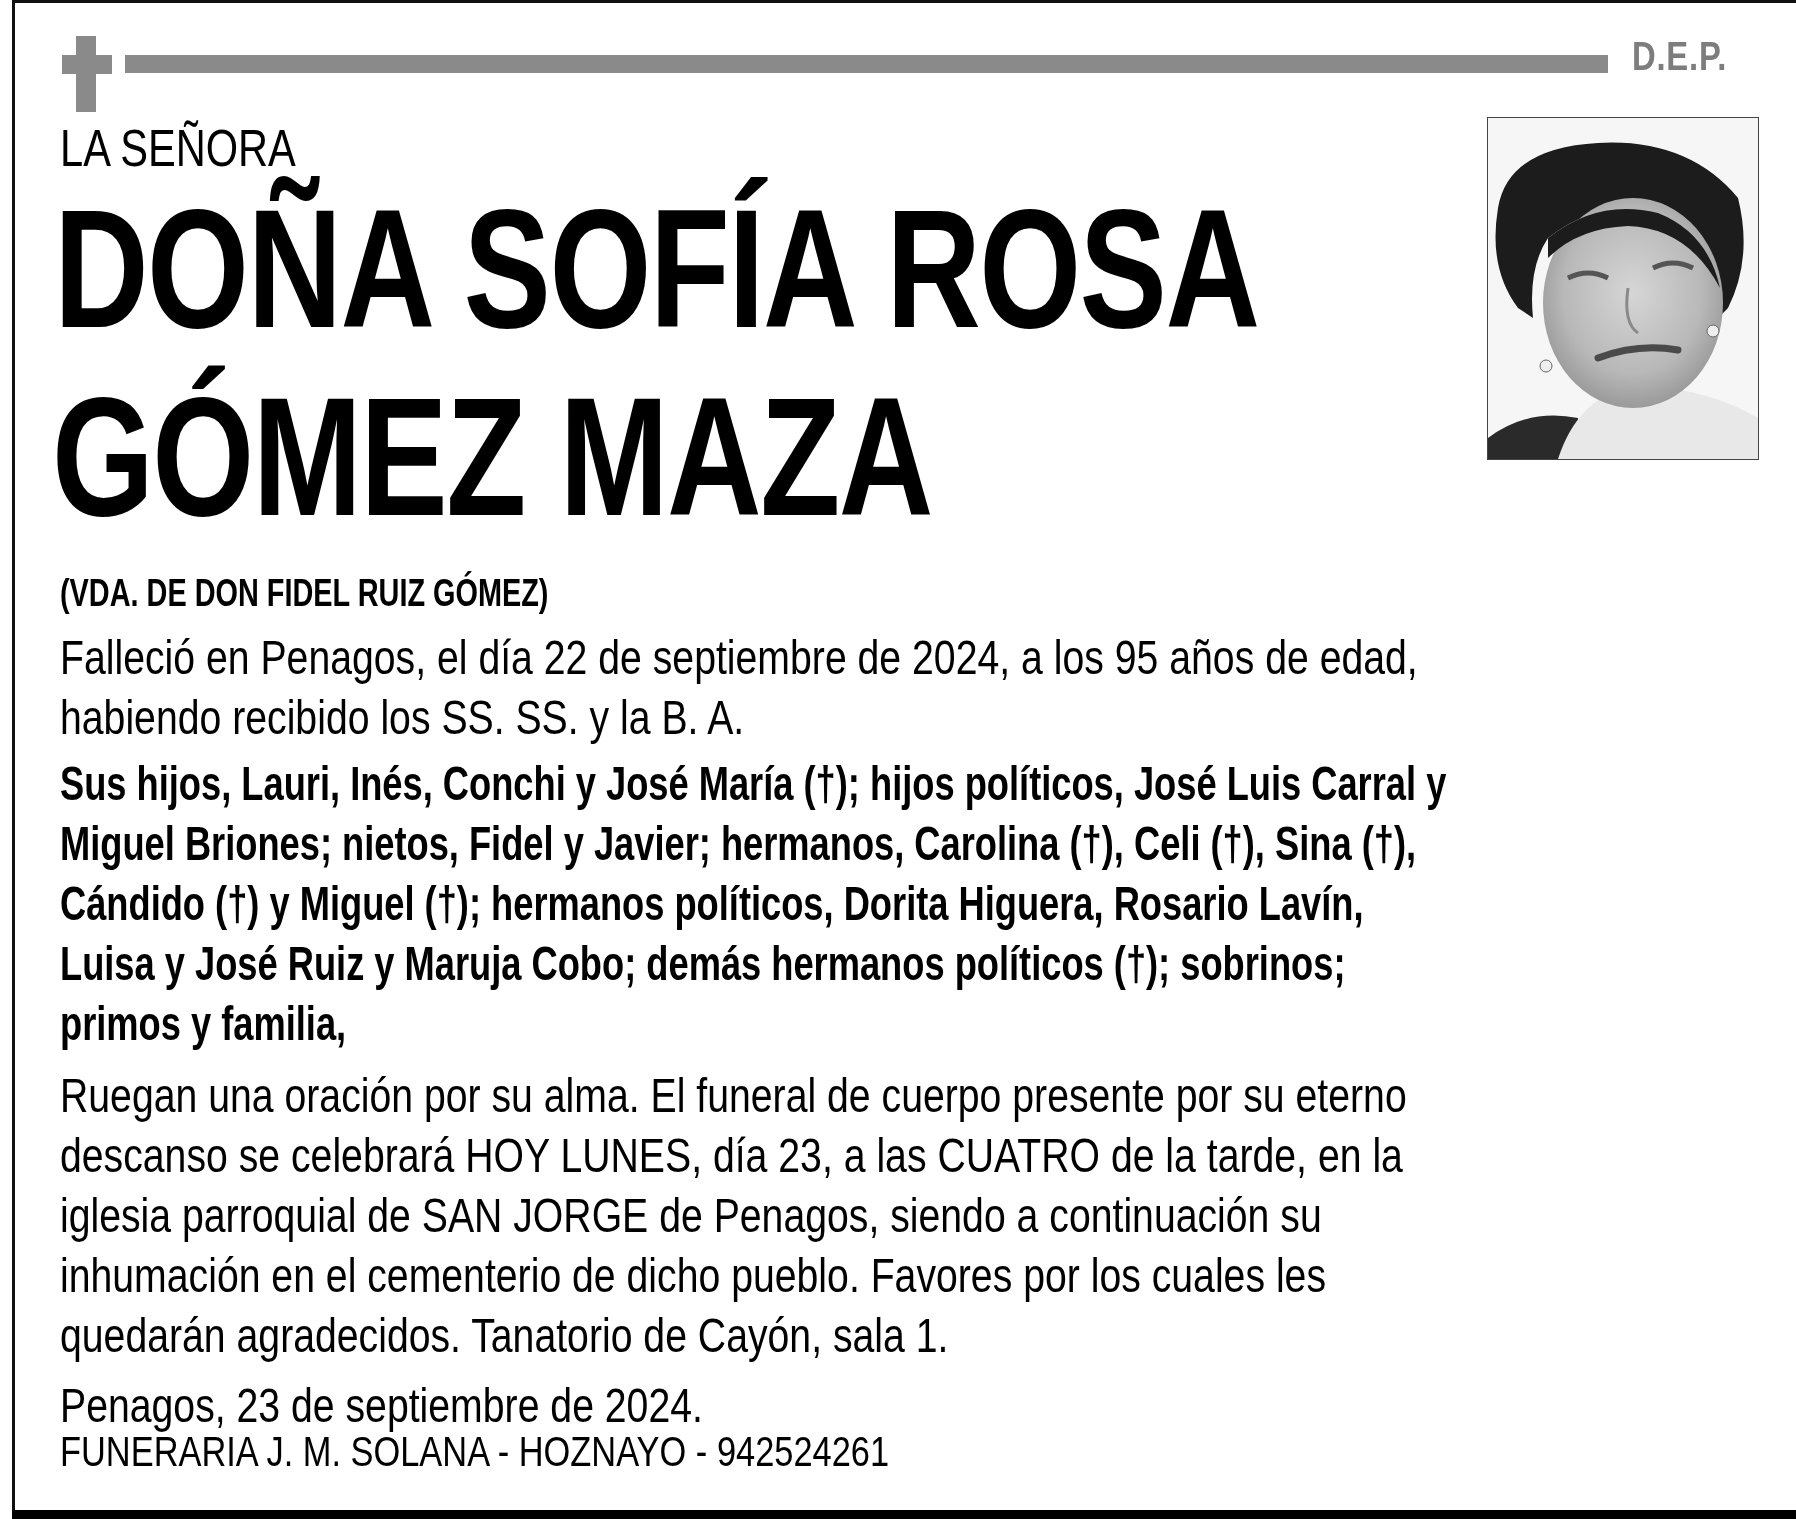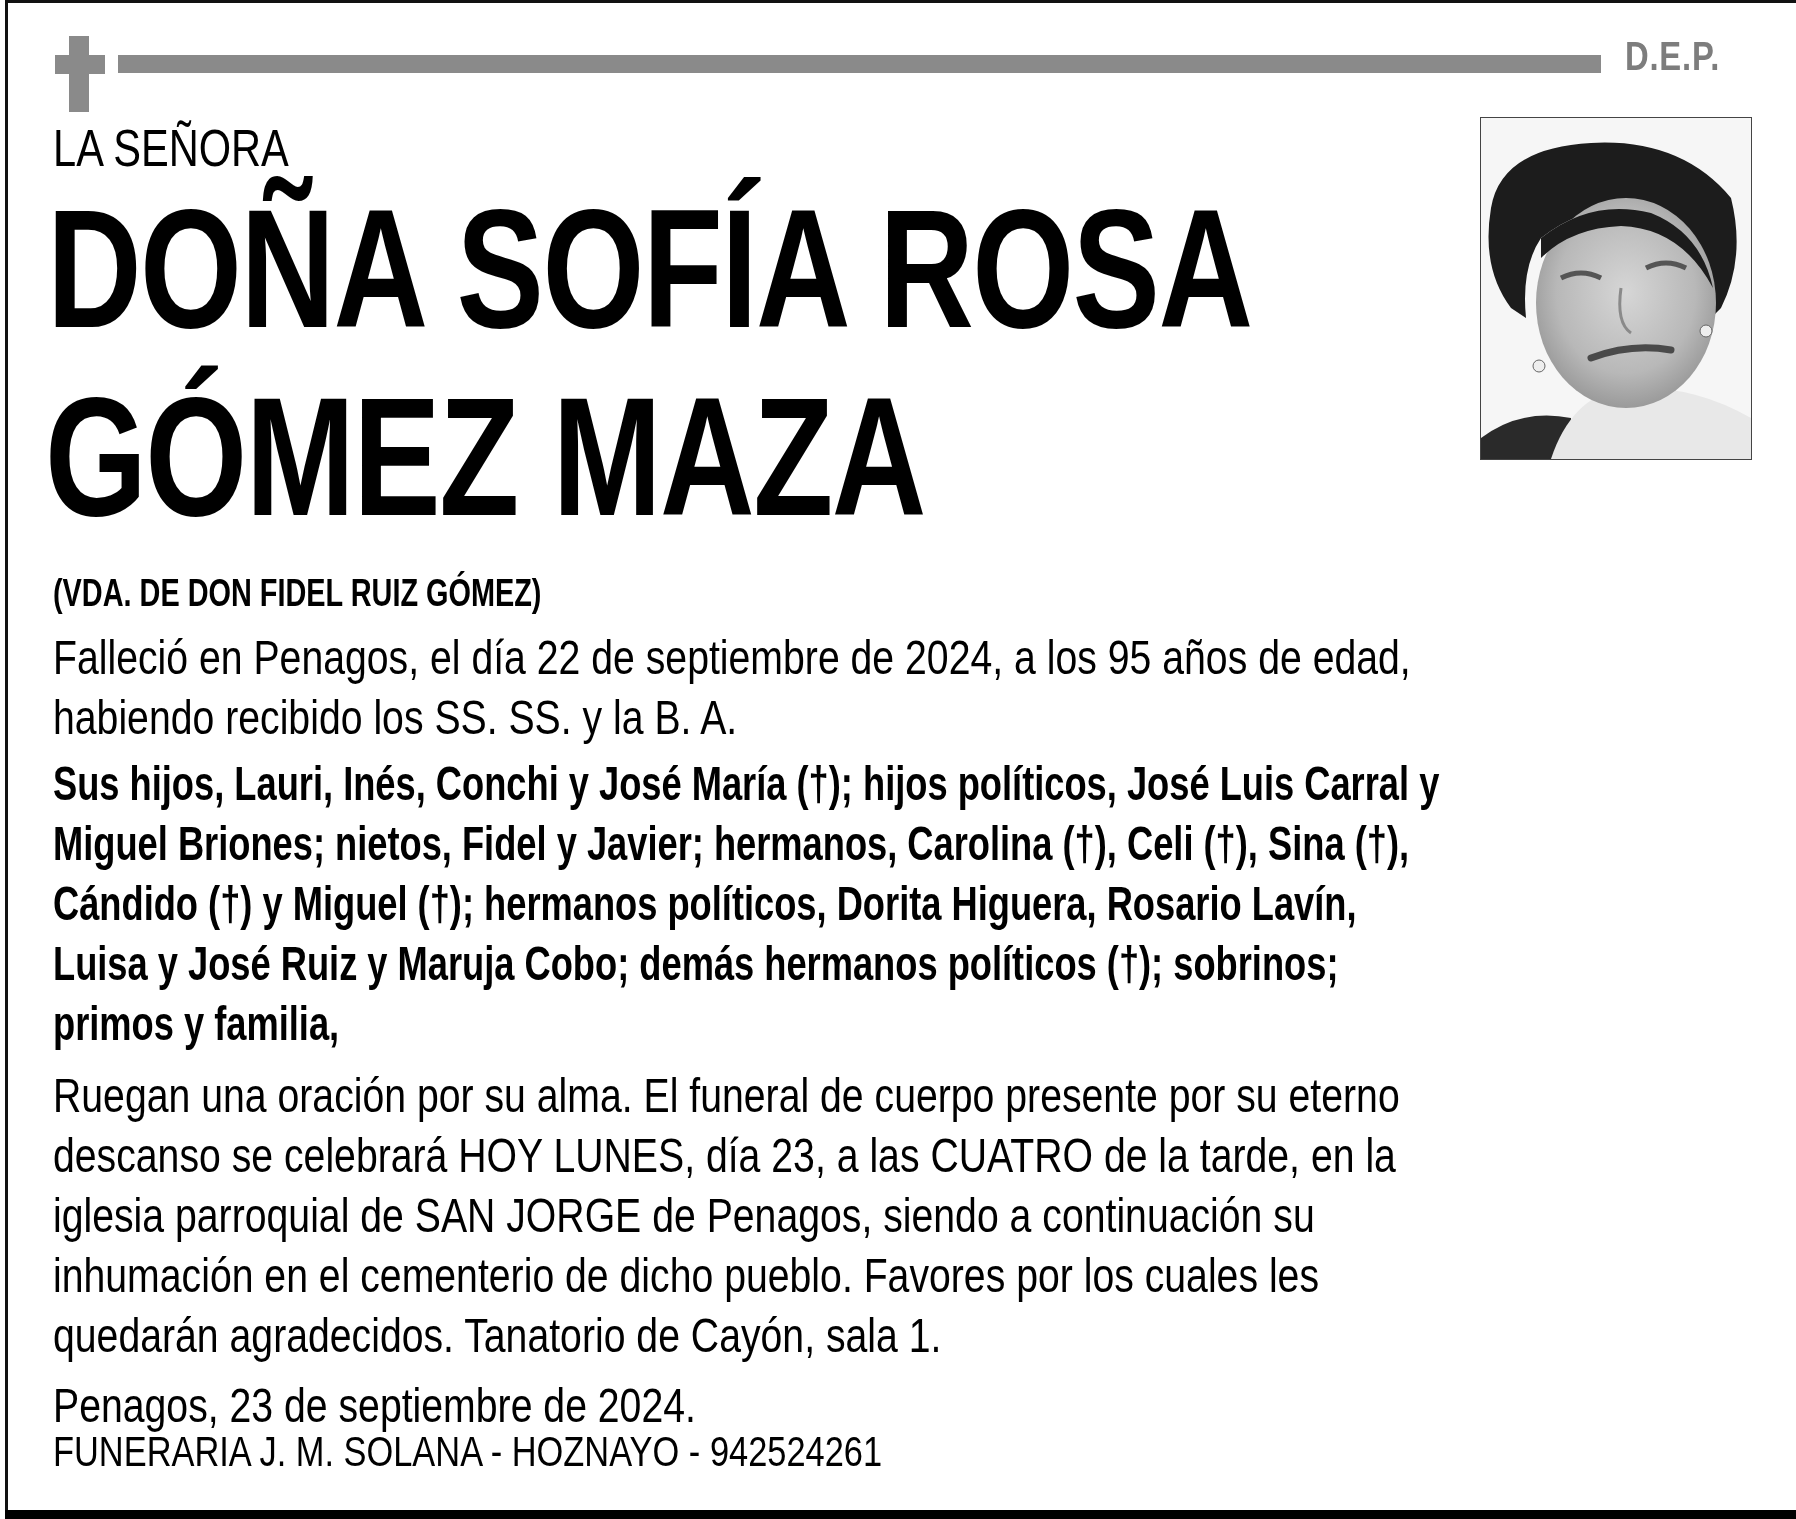--- a/index.html
+++ b/index.html
@@ -1,17 +1,17 @@
 <!DOCTYPE html>
 <html><head>
 <meta charset="utf-8">
 <style>
   html, body { margin: 0; padding: 0; background: #ffffff; }
   body { width: 1796px; height: 1519px; position: relative; overflow: hidden; font-family: "Liberation Sans", sans-serif; color: #000; }
-  .frame { position: absolute; left: 5px; top: 0; width: 1524px; height: 1519px; }
+  .frame { position: absolute; left: 12px; top: 0; width: 1524px; height: 1519px; }
   .border-top { position: absolute; left: 0; top: 0; width: 1796px; height: 3px; background: #111; }
   .border-left { position: absolute; left: 0; top: 0; width: 3px; height: 1519px; background: #111; }
   .border-right { position: absolute; left: 1791px; top: 0; width: 3px; height: 1512px; background: #111; }
   .border-bottom { position: absolute; left: 0; top: 1510px; width: 1796px; height: 9px; background: #000; }
 
   .cross-v { position: absolute; left: 64px; top: 36px; width: 20px; height: 76px; background: #8a8a8a; }
   .cross-h { position: absolute; left: 50px; top: 55px; width: 50px; height: 19px; background: #8a8a8a; }
   .rule { position: absolute; left: 113px; top: 55px; width: 1483px; height: 18px; background: #8a8a8a; }
   .dep { position: absolute; left: 1608px; top: 34px; font-family: "Liberation Sans", sans-serif; font-weight: bold; font-size: 41px; line-height: 44px; color: #7d7d7d; letter-spacing: 1px; white-space: nowrap; }
 

